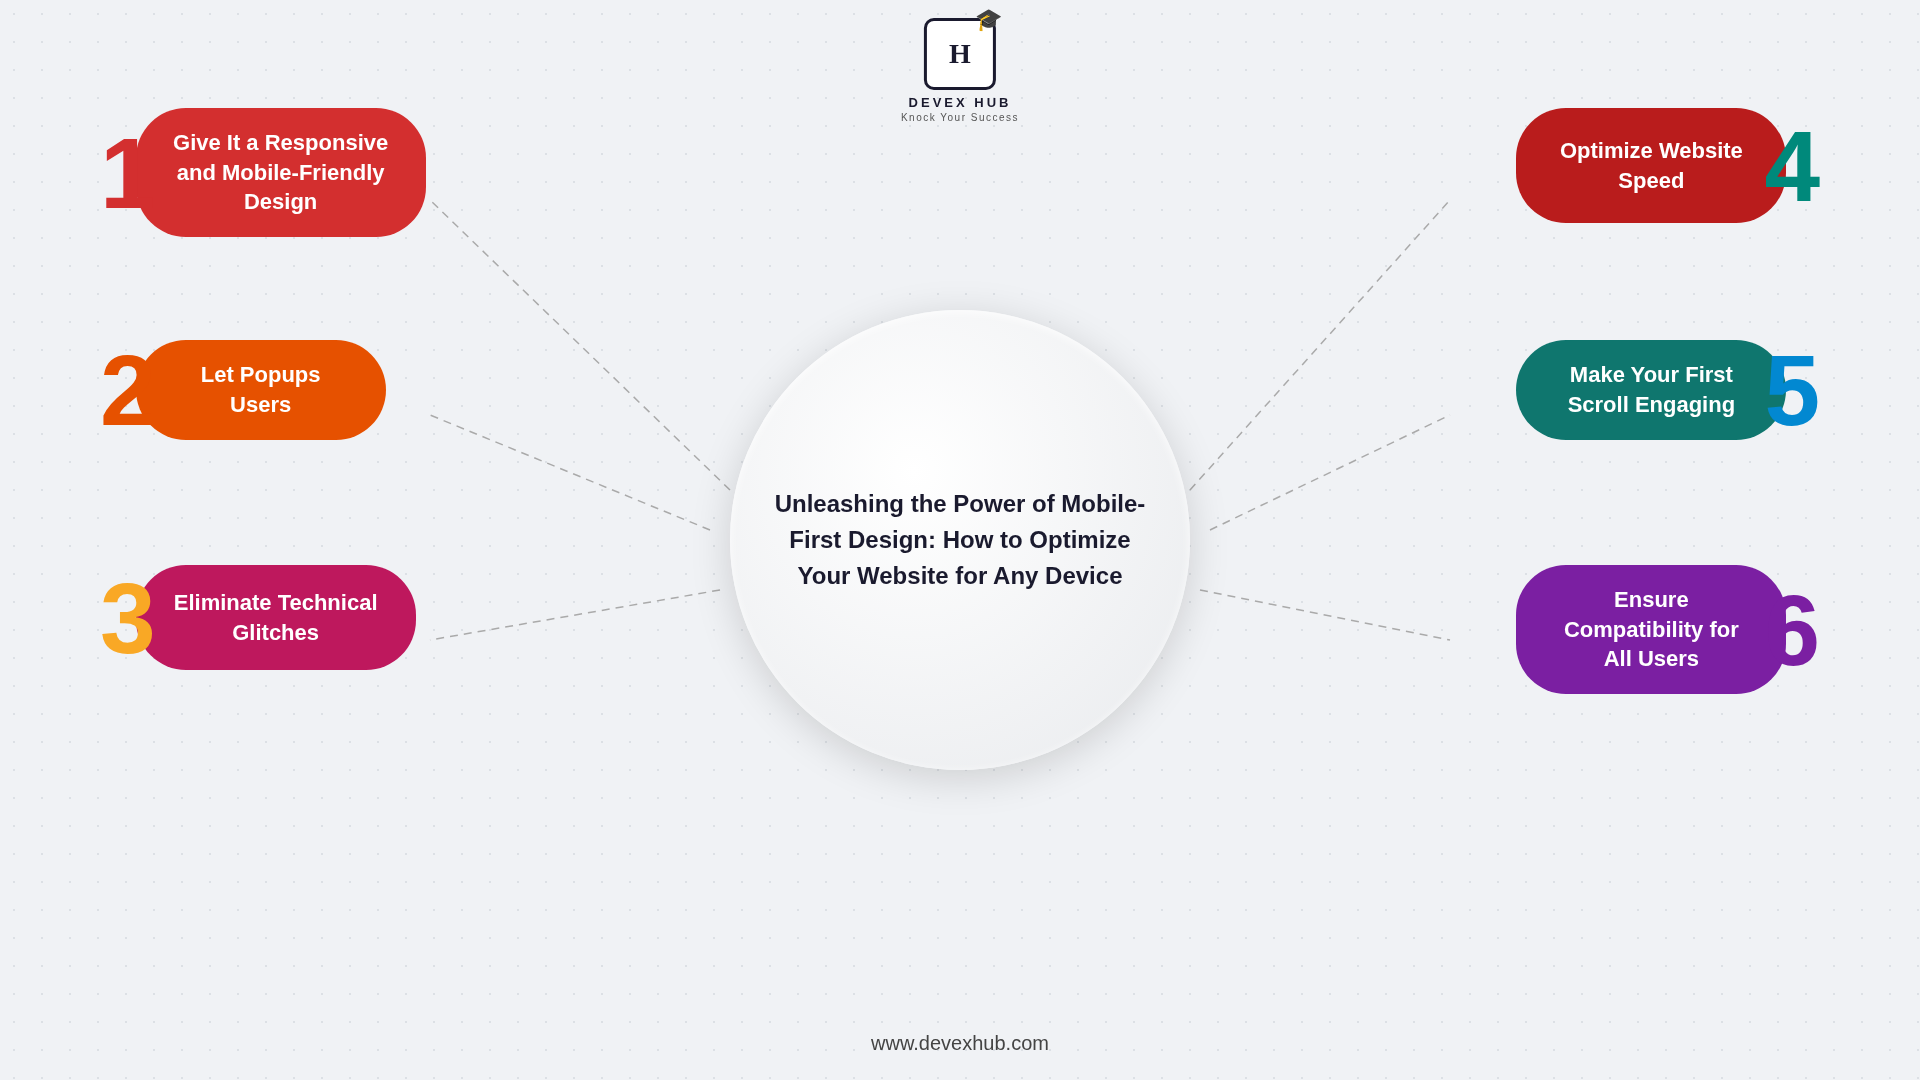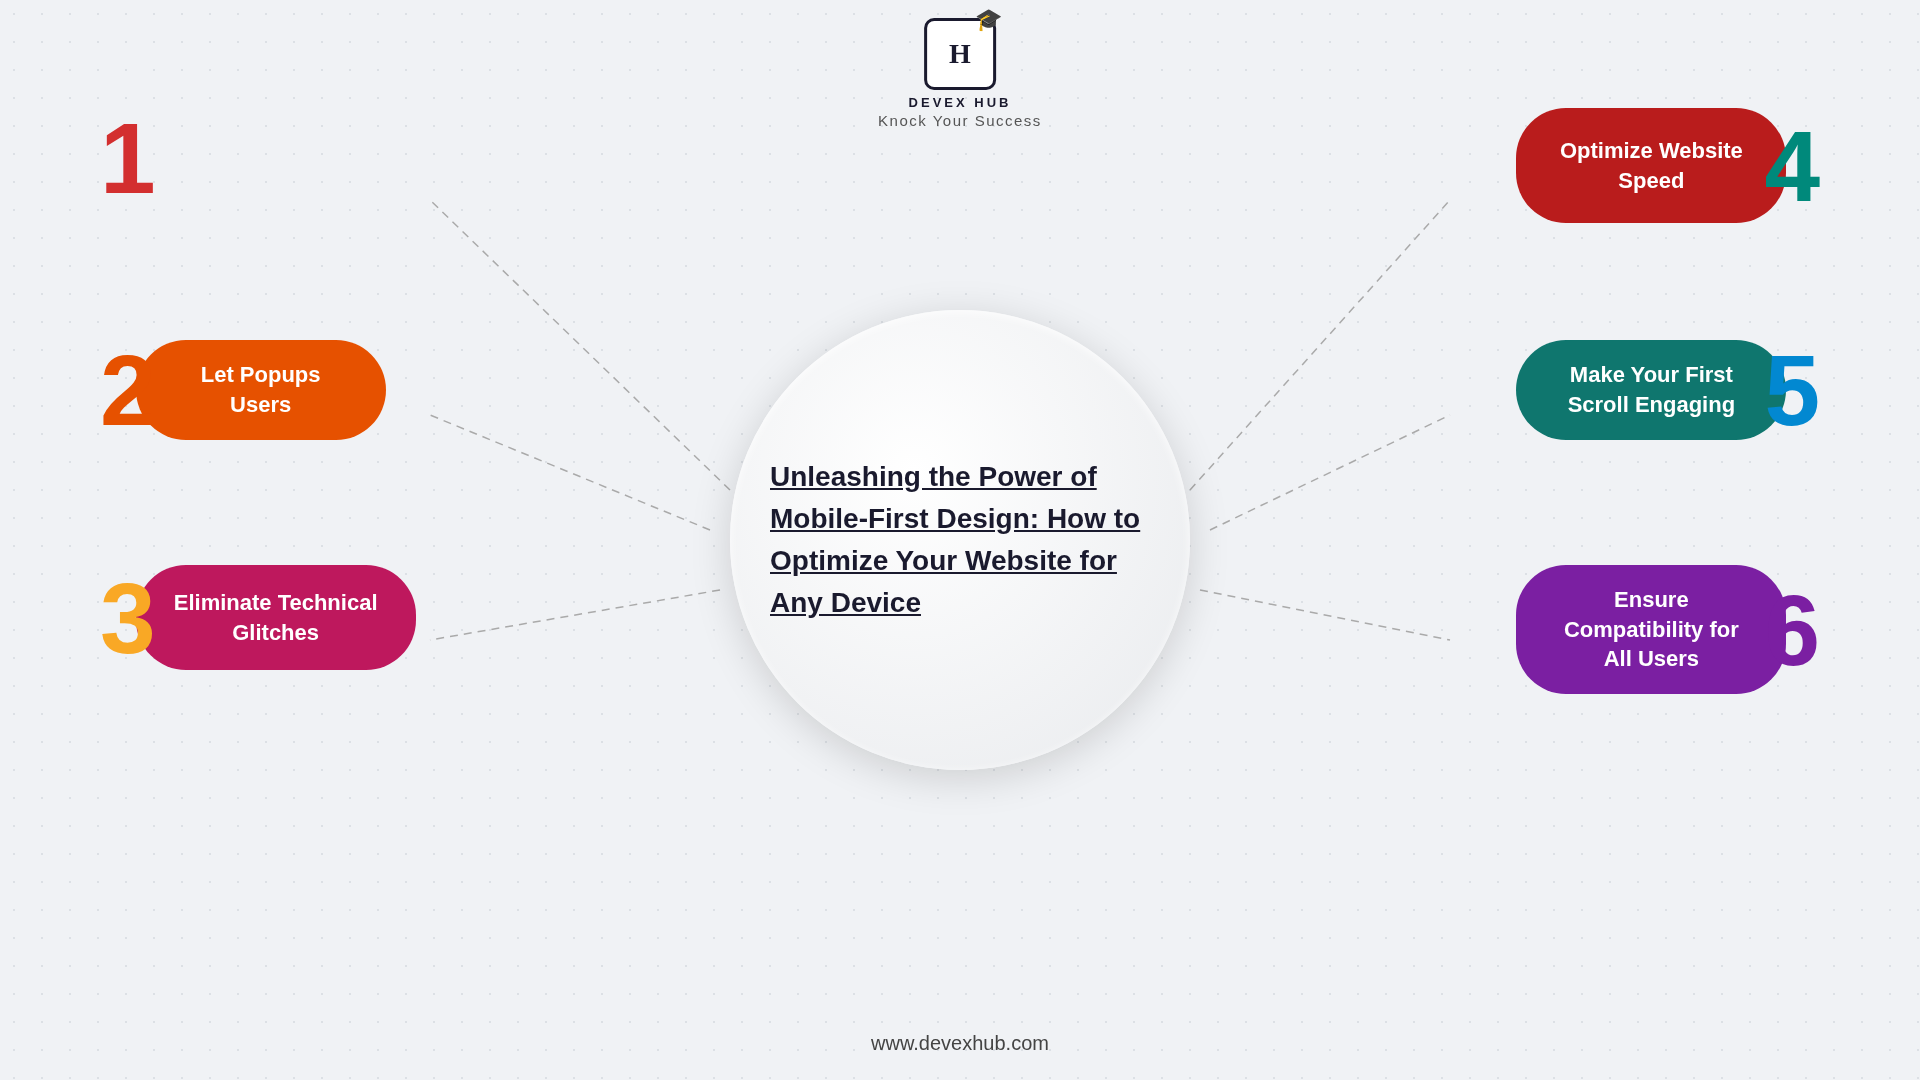--- a/index.html
+++ b/index.html
@@ -71,21 +71,21 @@
 
     .logo-text {
       font-size: 13px;
       font-weight: 800;
       letter-spacing: 3px;
       color: #1a1a2e;
       margin-top: 5px;
     }
 
     .logo-tagline {
-      font-size: 15px;
+      font-size: 10px;
       color: #555;
       letter-spacing: 1.5px;
       margin-top: 2px;
       text-align: center;
     }
 
     
     .center-circle {
       position: absolute;
       top: 50%;
@@ -96,26 +96,26 @@
       border-radius: 50%;
       background: radial-gradient(ellipse at 40% 35%, #ffffff 0%, #e8eaed 100%);
       box-shadow: 0 8px 40px rgba(0,0,0,0.15), inset 0 2px 10px rgba(255,255,255,0.8);
       display: flex;
       align-items: center;
       justify-content: center;
       z-index: 5;
     }
 
     .center-text {
+      text-align: center;
       padding: 40px;
-      font-size: 28px;
+      font-size: 24px;
       font-weight: 700;
       color: #1a1a2e;
       line-height: 1.5;
-      text-decoration: underline;
     }
 
     
     .lines-svg {
       position: absolute;
       top: 0; left: 0;
       width: 100%;
       height: 100%;
       z-index: 3;
       pointer-events: none;
@@ -301,20 +301,23 @@
 
     <line x1="1200" y1="590" x2="1450" y2="640" stroke="#aaa" stroke-width="1.5" stroke-dasharray="8,6"></line>
   </svg>
 
   <div class="center-circle">
     <div class="center-text">Unleashing the Power of Mobile-First Design: How to Optimize Your Website for Any Device</div>
   </div>
 
   <div class="pill-item item-1 pill-left">
     <span class="pill-number" style="color:#d32f2f;">1</span>
+    <div class="pill-body" style="background:#d32f2f;">
+      <span class="pill-label">Give It a Responsive and Mobile-Friendly Design</span>
+    </div>
   </div>
 
   <div class="pill-item item-2 pill-left">
     <span class="pill-number" style="color:#e65100;">2</span>
     <div class="pill-body" style="background:#e65100;">
       <span class="pill-label">Let Popups Users</span>
     </div>
   </div>
 
   <div class="pill-item item-3 pill-left">

